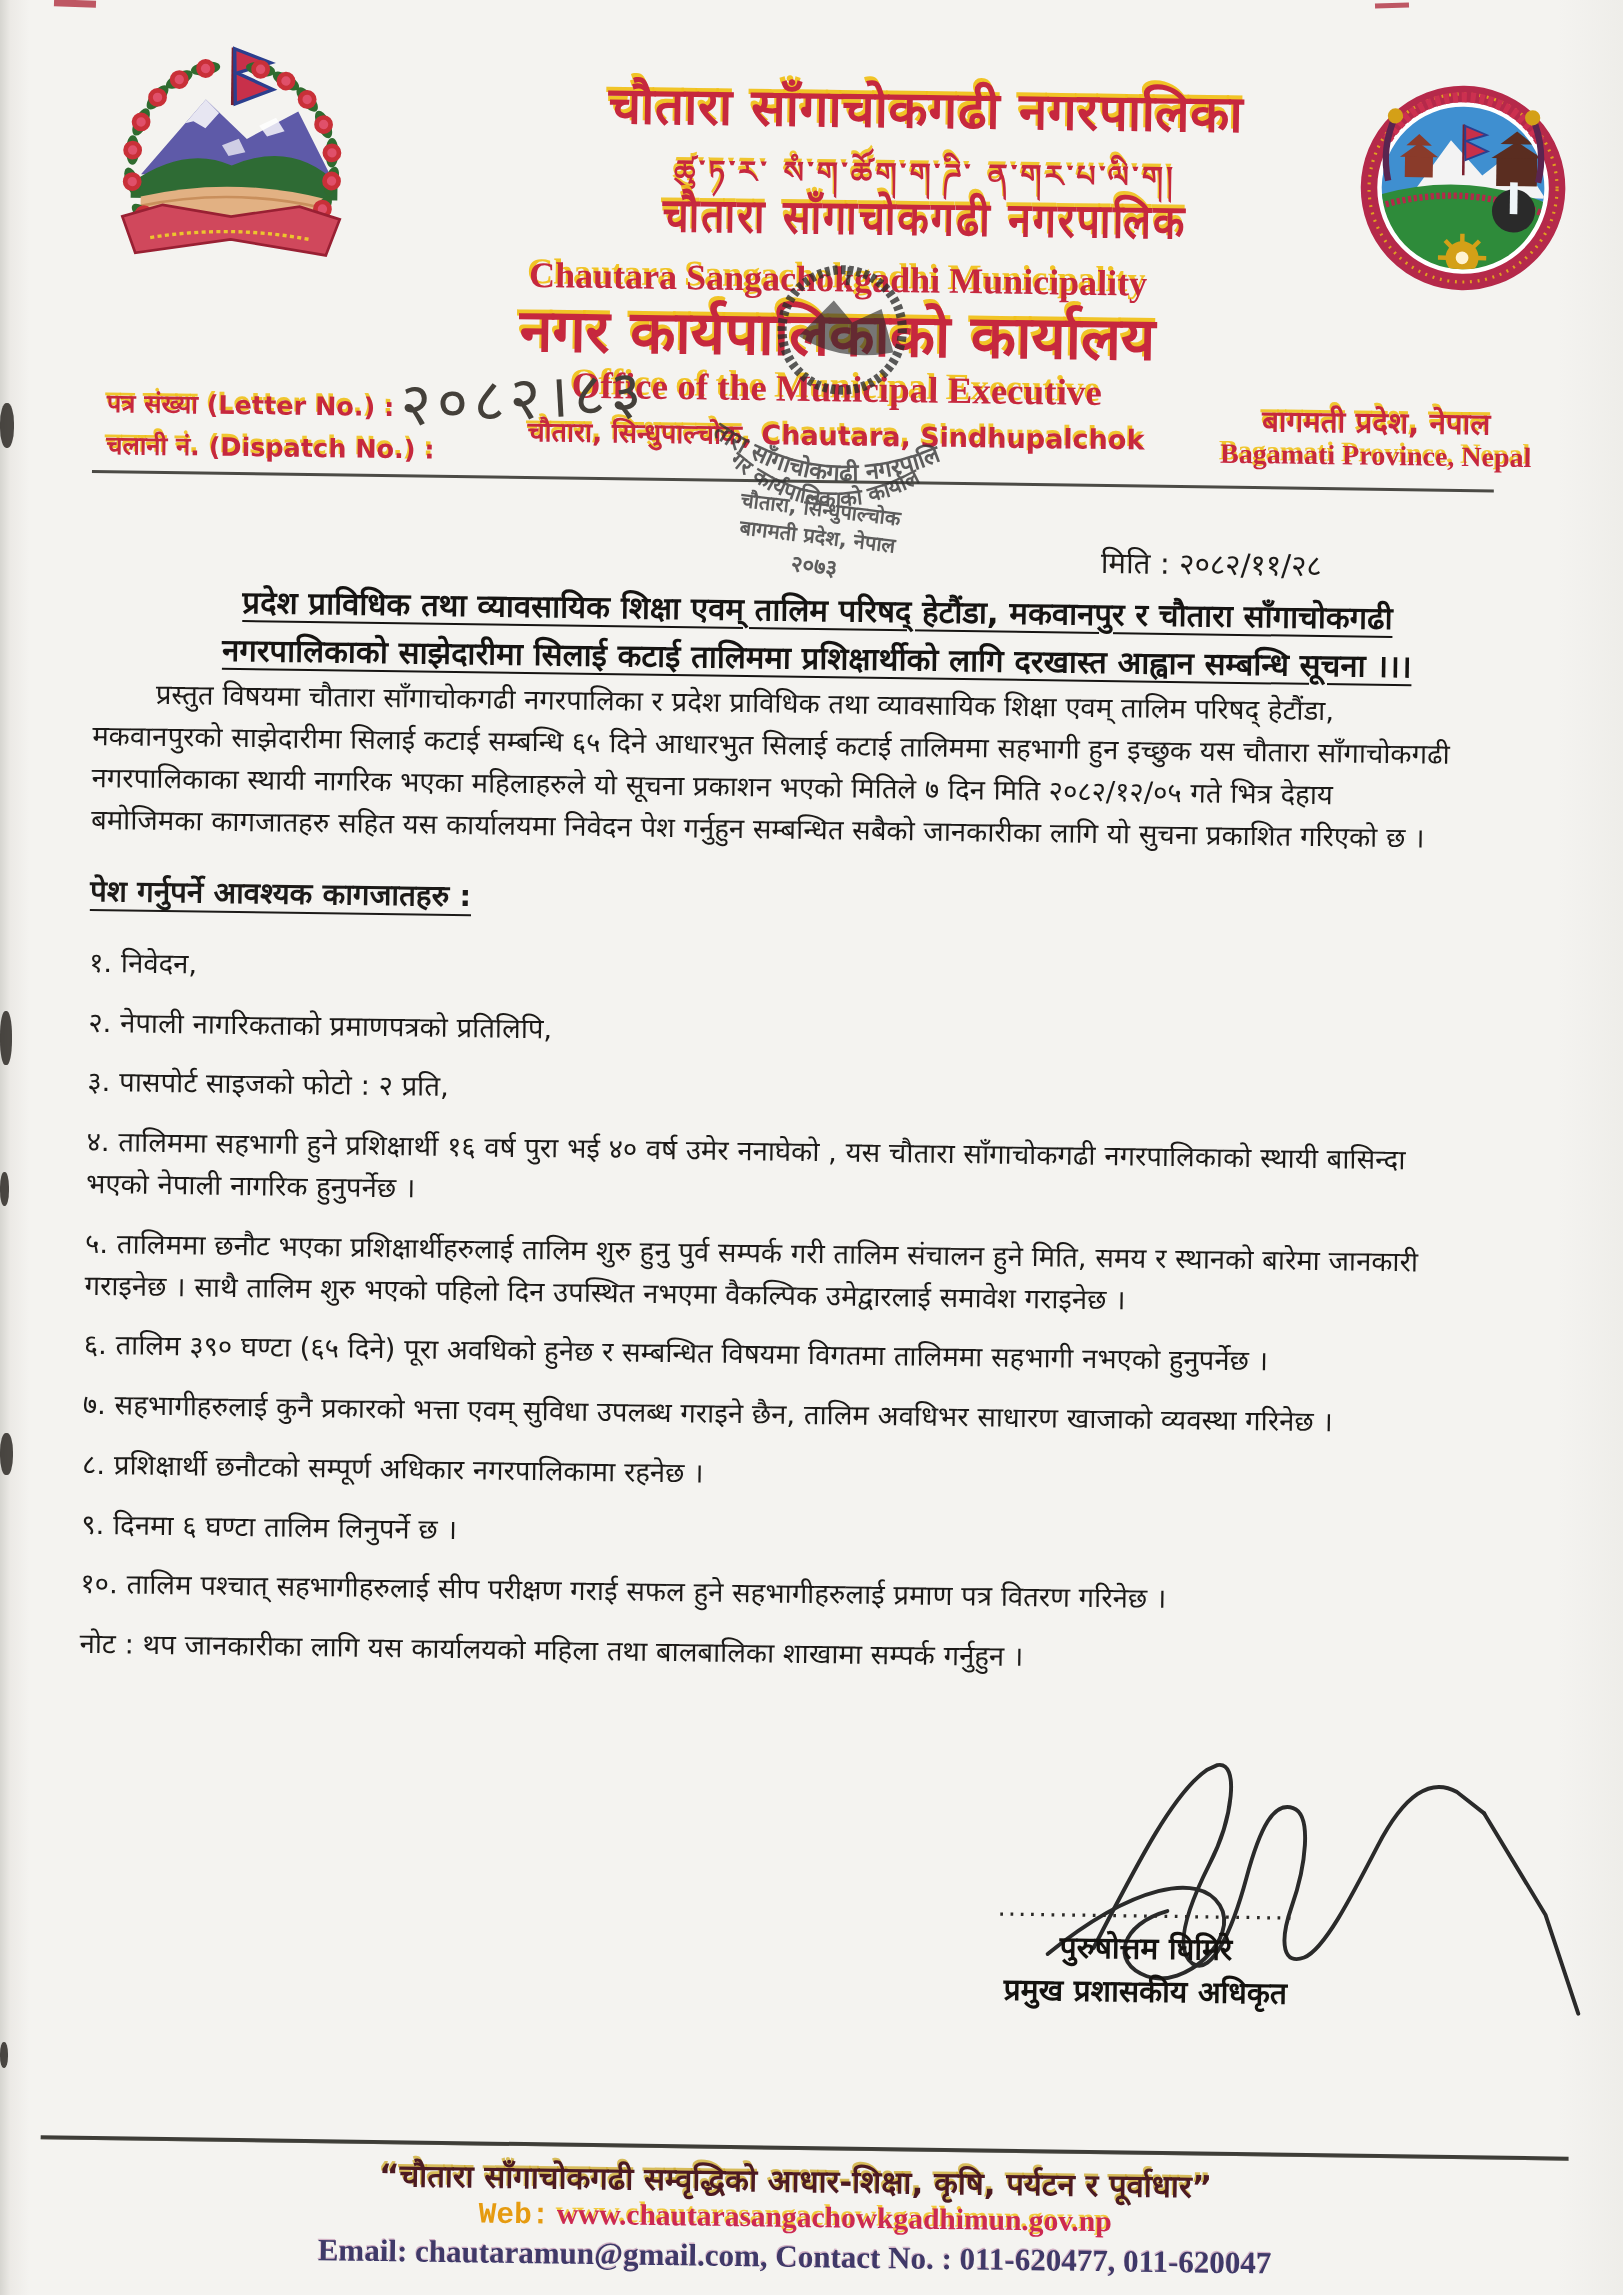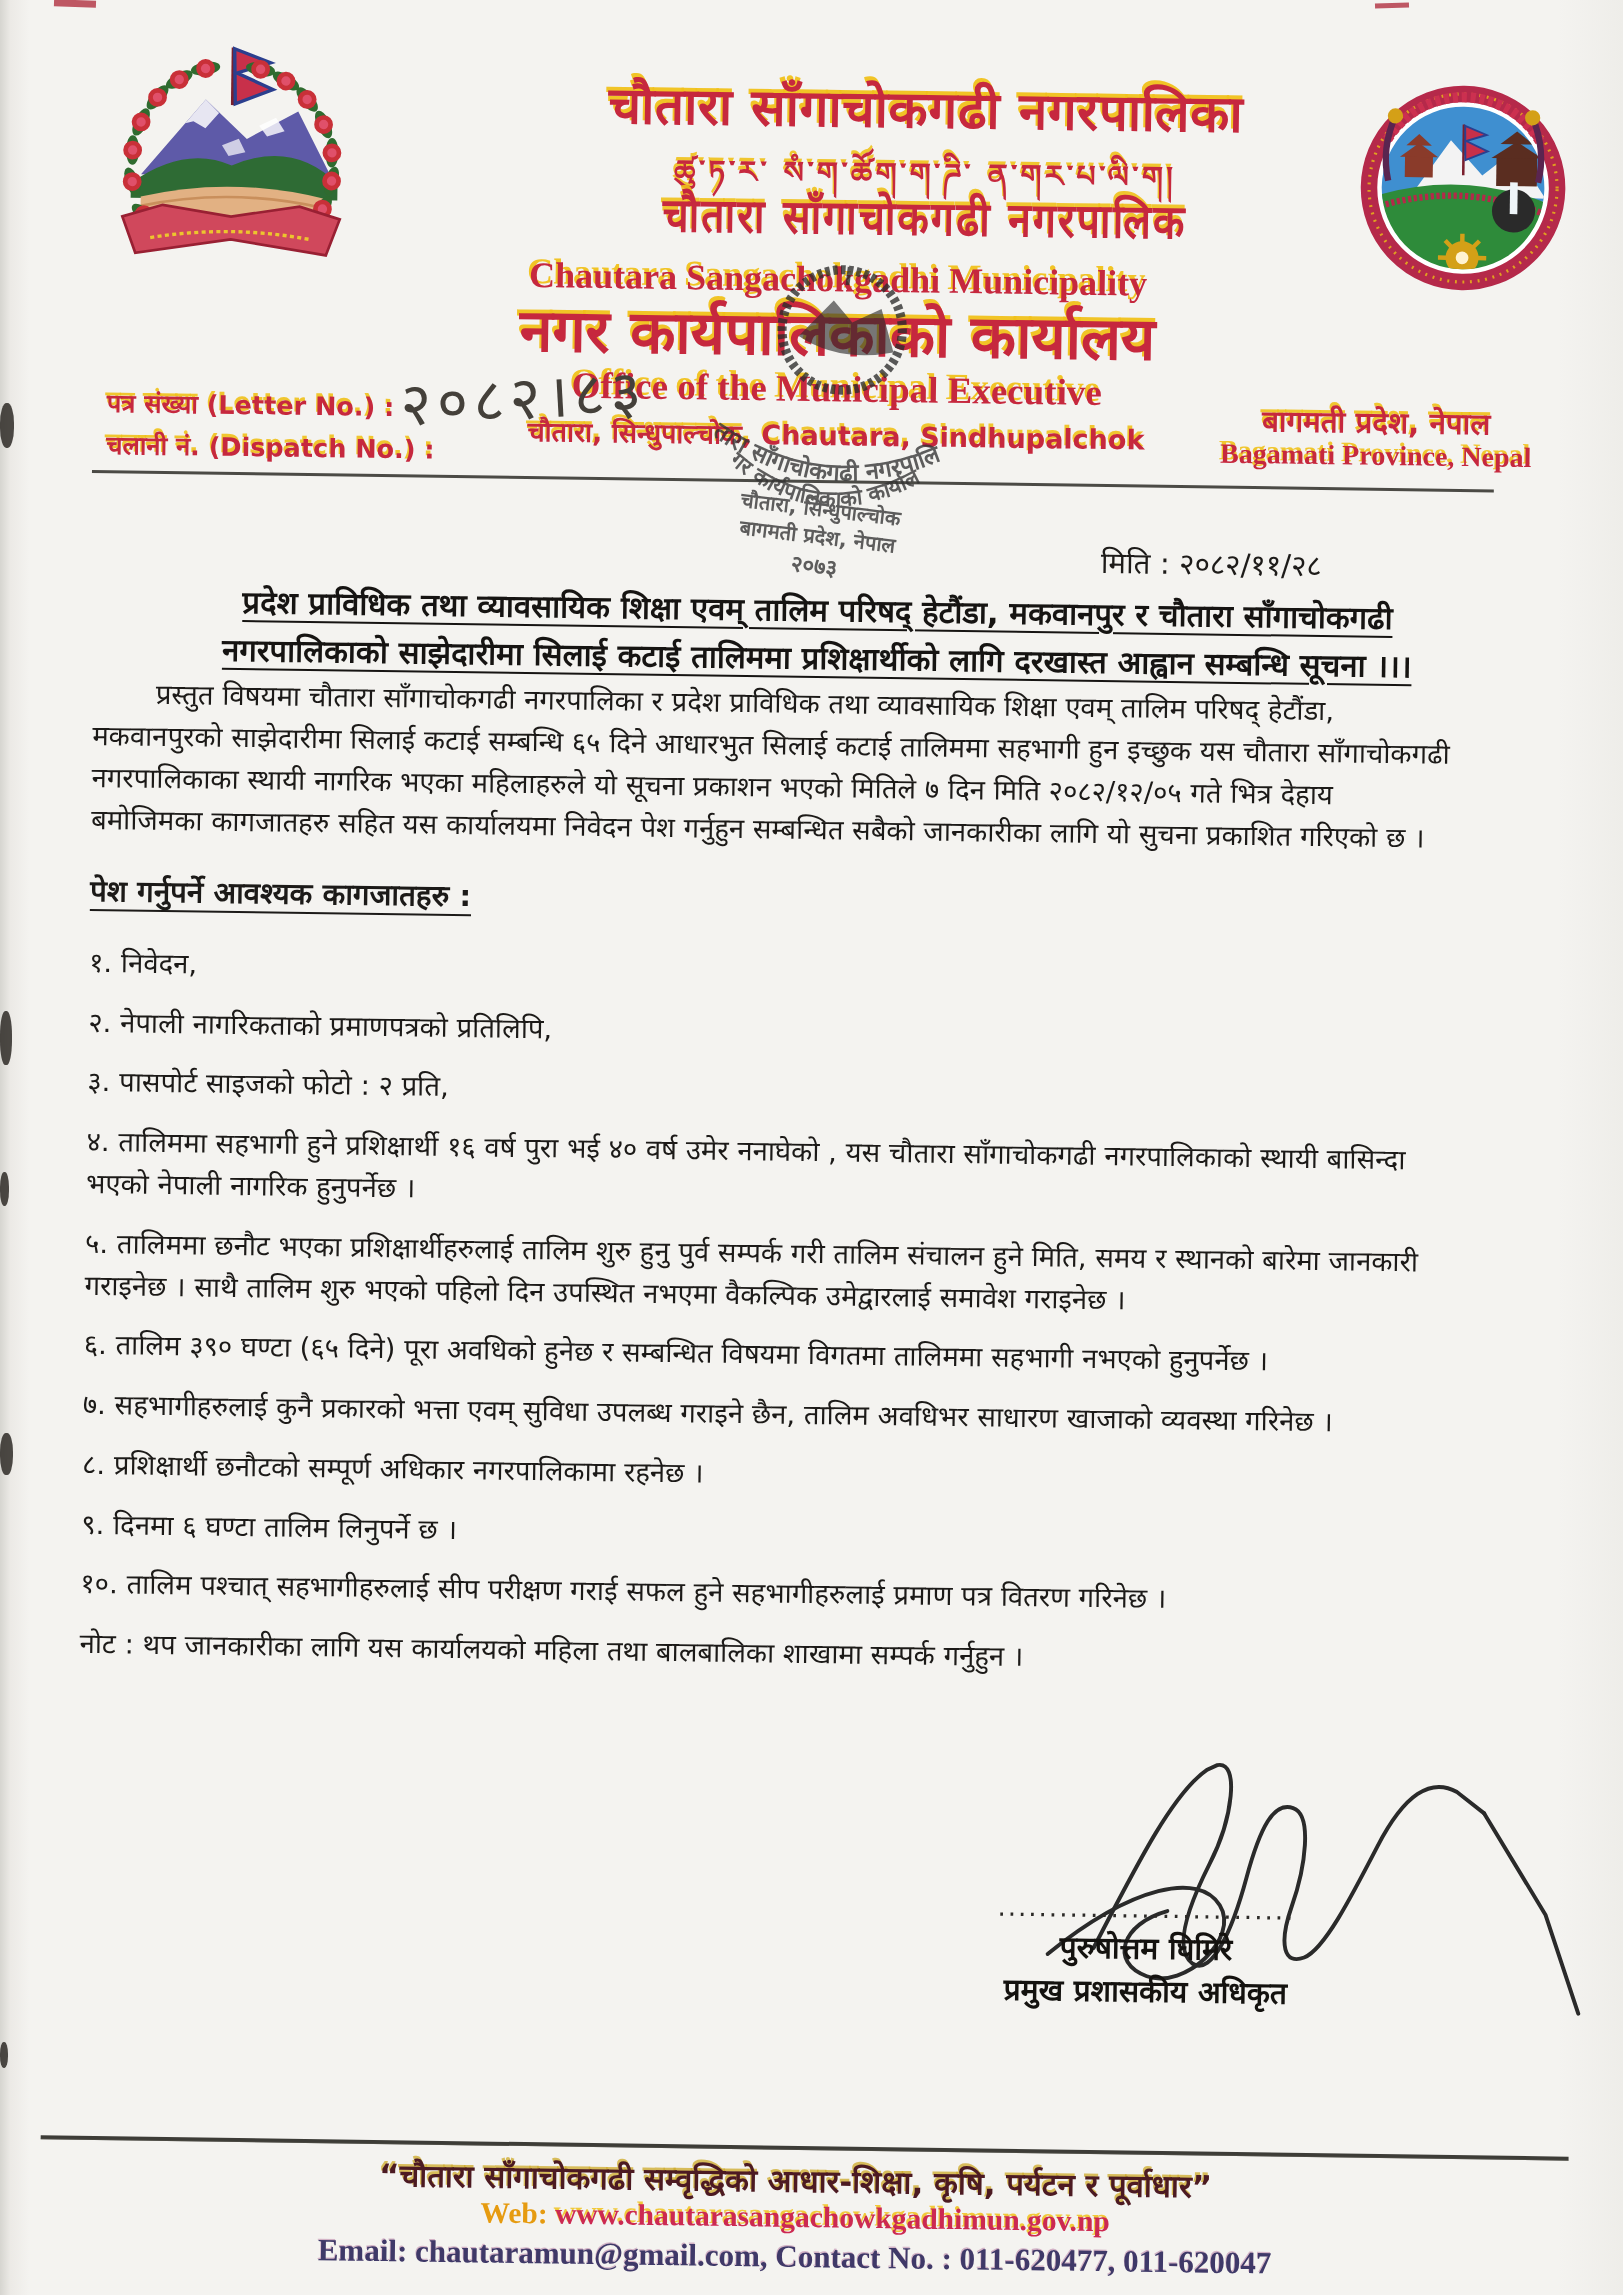--- a/index.html
+++ b/index.html
@@ -39,21 +39,21 @@
   .docs-heading{font-size:29.5px;font-weight:bold;margin:0 0 29px 0;text-decoration:underline;text-underline-offset:7.9px;text-decoration-thickness:2px;}
   .item{margin:0 0 17.7px 0;}
   .note{margin-top:3.9px;}
   .sig-block{left:975px;width:367px;text-align:center;color:#14120f;}
   .sig-dots{top:1889px;font-size:26px;letter-spacing:2px;color:#2c2a27;}
   .sig-name{top:1922px;font-size:30px;font-weight:bold;}
   .sig-desg{top:1965px;font-size:30px;font-weight:bold;}
   .rule-bottom{left:56px;top:2146px;width:1528px;height:2.6px;background:#3d3c37;border-bottom:1.3px solid rgba(90,88,80,.45);}
   .f-quote{left:131px;width:1361px;top:2159px;font-size:31px;font-weight:bold;color:#4c1a22;text-shadow:-1.3px -2.6px 0 rgba(205,170,40,.75);}
   .f-web{left:131px;width:1361px;top:2201px;font-size:29.5px;font-weight:bold;}
-  .f-web .wl{color:#e69b10;}
+  .f-web .wl{color:#e69b10;font-family:Liberation Mono, monospace;}
   .f-web .wu{color:#cc2952;text-shadow:-1.3px -2.6px 0 rgba(240,193,26,.85);}
   .f-email{left:131px;width:1361px;top:2239px;font-size:31px;font-weight:bold;color:#3f3968;text-shadow:-0.7px -1.3px 0 rgba(150,60,120,.35);}
   .edge-blob{position:absolute;background:#2e2a26;border-radius:45%;opacity:.85;}
   .red-tick{position:absolute;background:#b03040;opacity:.8;}
   .stamp{opacity:.92;}
 </style>
 </head>
 <body>
 
 <div class="sheet">

